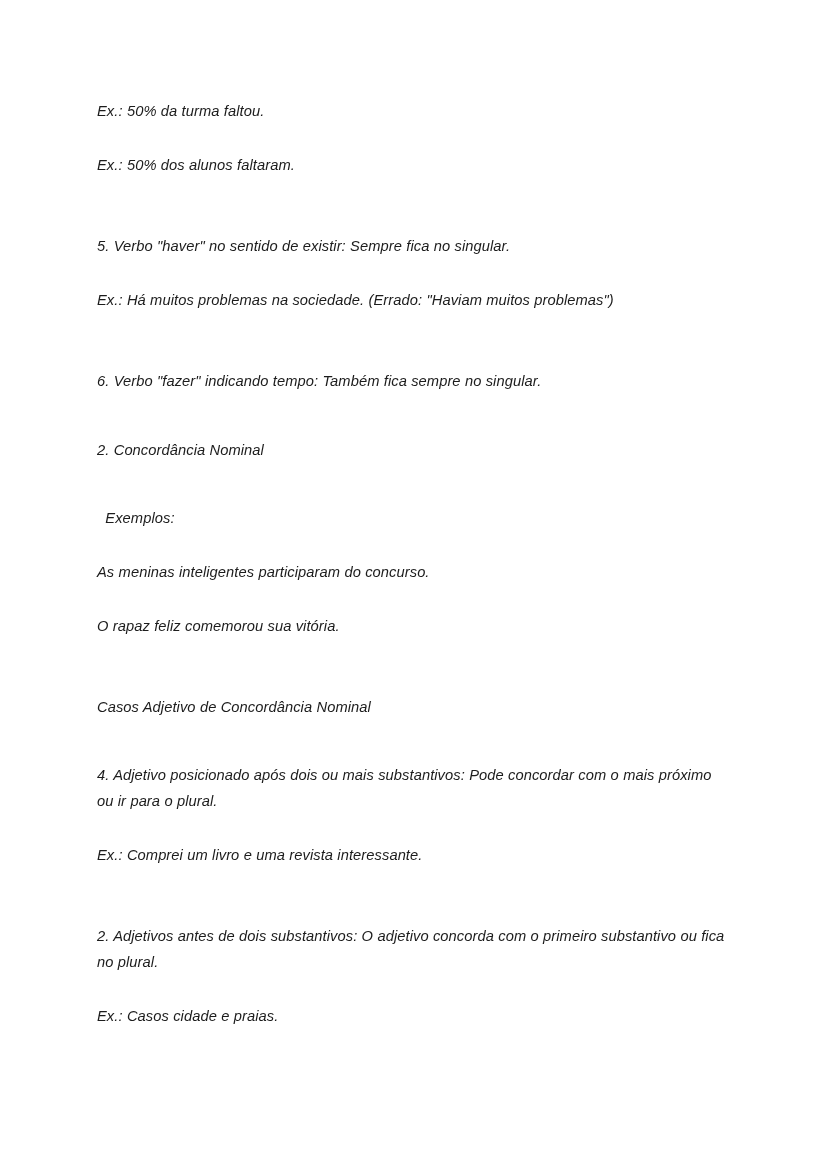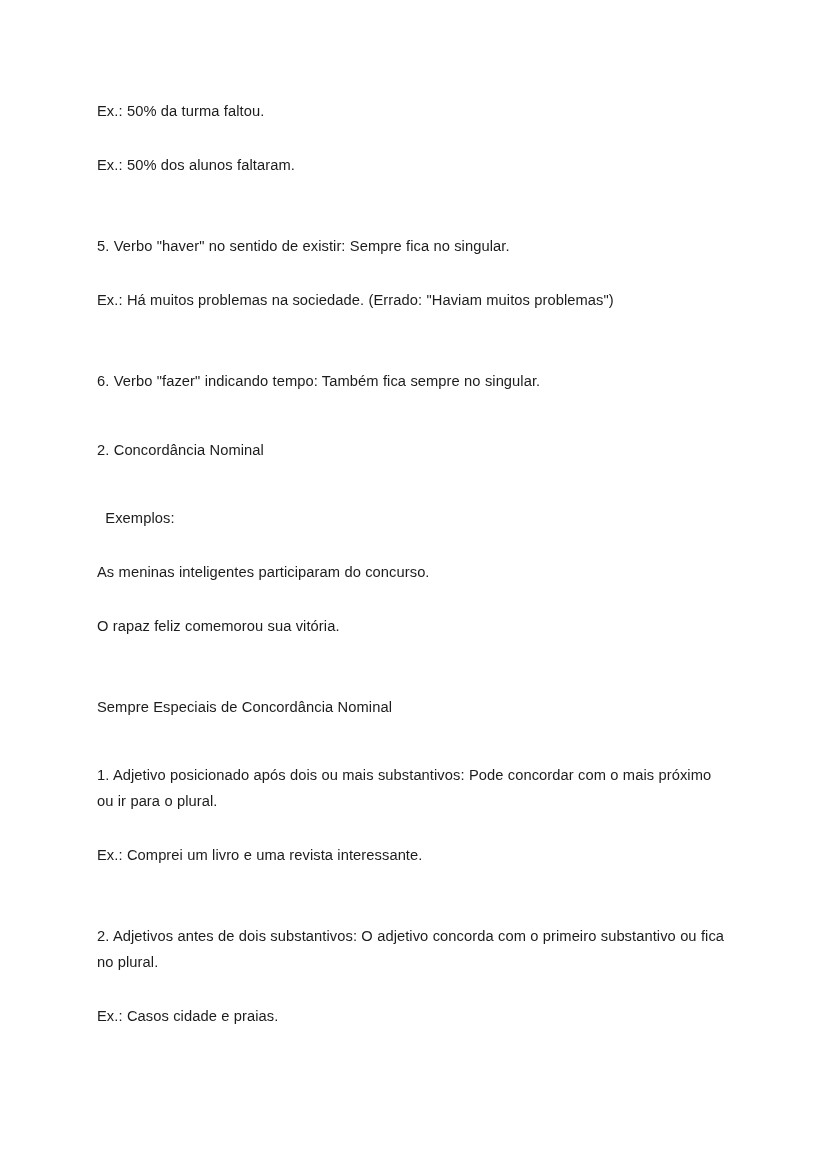--- a/index.html
+++ b/index.html
@@ -36,20 +36,21 @@
     text-align: left;
     white-space: pre-wrap;
   }
   
   .para + .para {
     margin-top: 28px;
   }
   
   .block {
     margin: 0;
+    font-style: italic;
   }
   
   .block + .block {
     margin-top: 55px;
   }
   
   .block.section-break {
     margin-top: 43px;
   }
   .block.tight-break {
@@ -88,25 +89,25 @@
       <p class="para">2. Concordância Nominal</p>
     </div>
 
     <div class="block tight-break">
       <p class="para indented"> Exemplos:</p>
       <p class="para">As meninas inteligentes participaram do concurso.</p>
       <p class="para">O rapaz feliz comemorou sua vitória.</p>
     </div>
 
     <div class="block">
-      <p class="para">Sempre Especiais de Concordância Nominal</p>
+      <p class="para">Casos Adjetivo de Concordância Nominal</p>
     </div>
 
     <div class="block tight-break">
-      <p class="para flow">1. Adjetivo posicionado após dois ou mais substantivos: Pode concordar com o mais próximo ou ir para o plural.</p>
+      <p class="para flow">4. Adjetivo posicionado após dois ou mais substantivos: Pode concordar com o mais próximo ou ir para o plural.</p>
       <p class="para">Ex.: Comprei um livro e uma revista interessante.</p>
     </div>
 
     <div class="block">
       <p class="para flow">2. Adjetivos antes de dois substantivos: O adjetivo concorda com o primeiro substantivo ou fica no plural.</p>
       <p class="para">Ex.: Casos cidade e praias.</p>
     </div>
 
   </div>
 </div>

